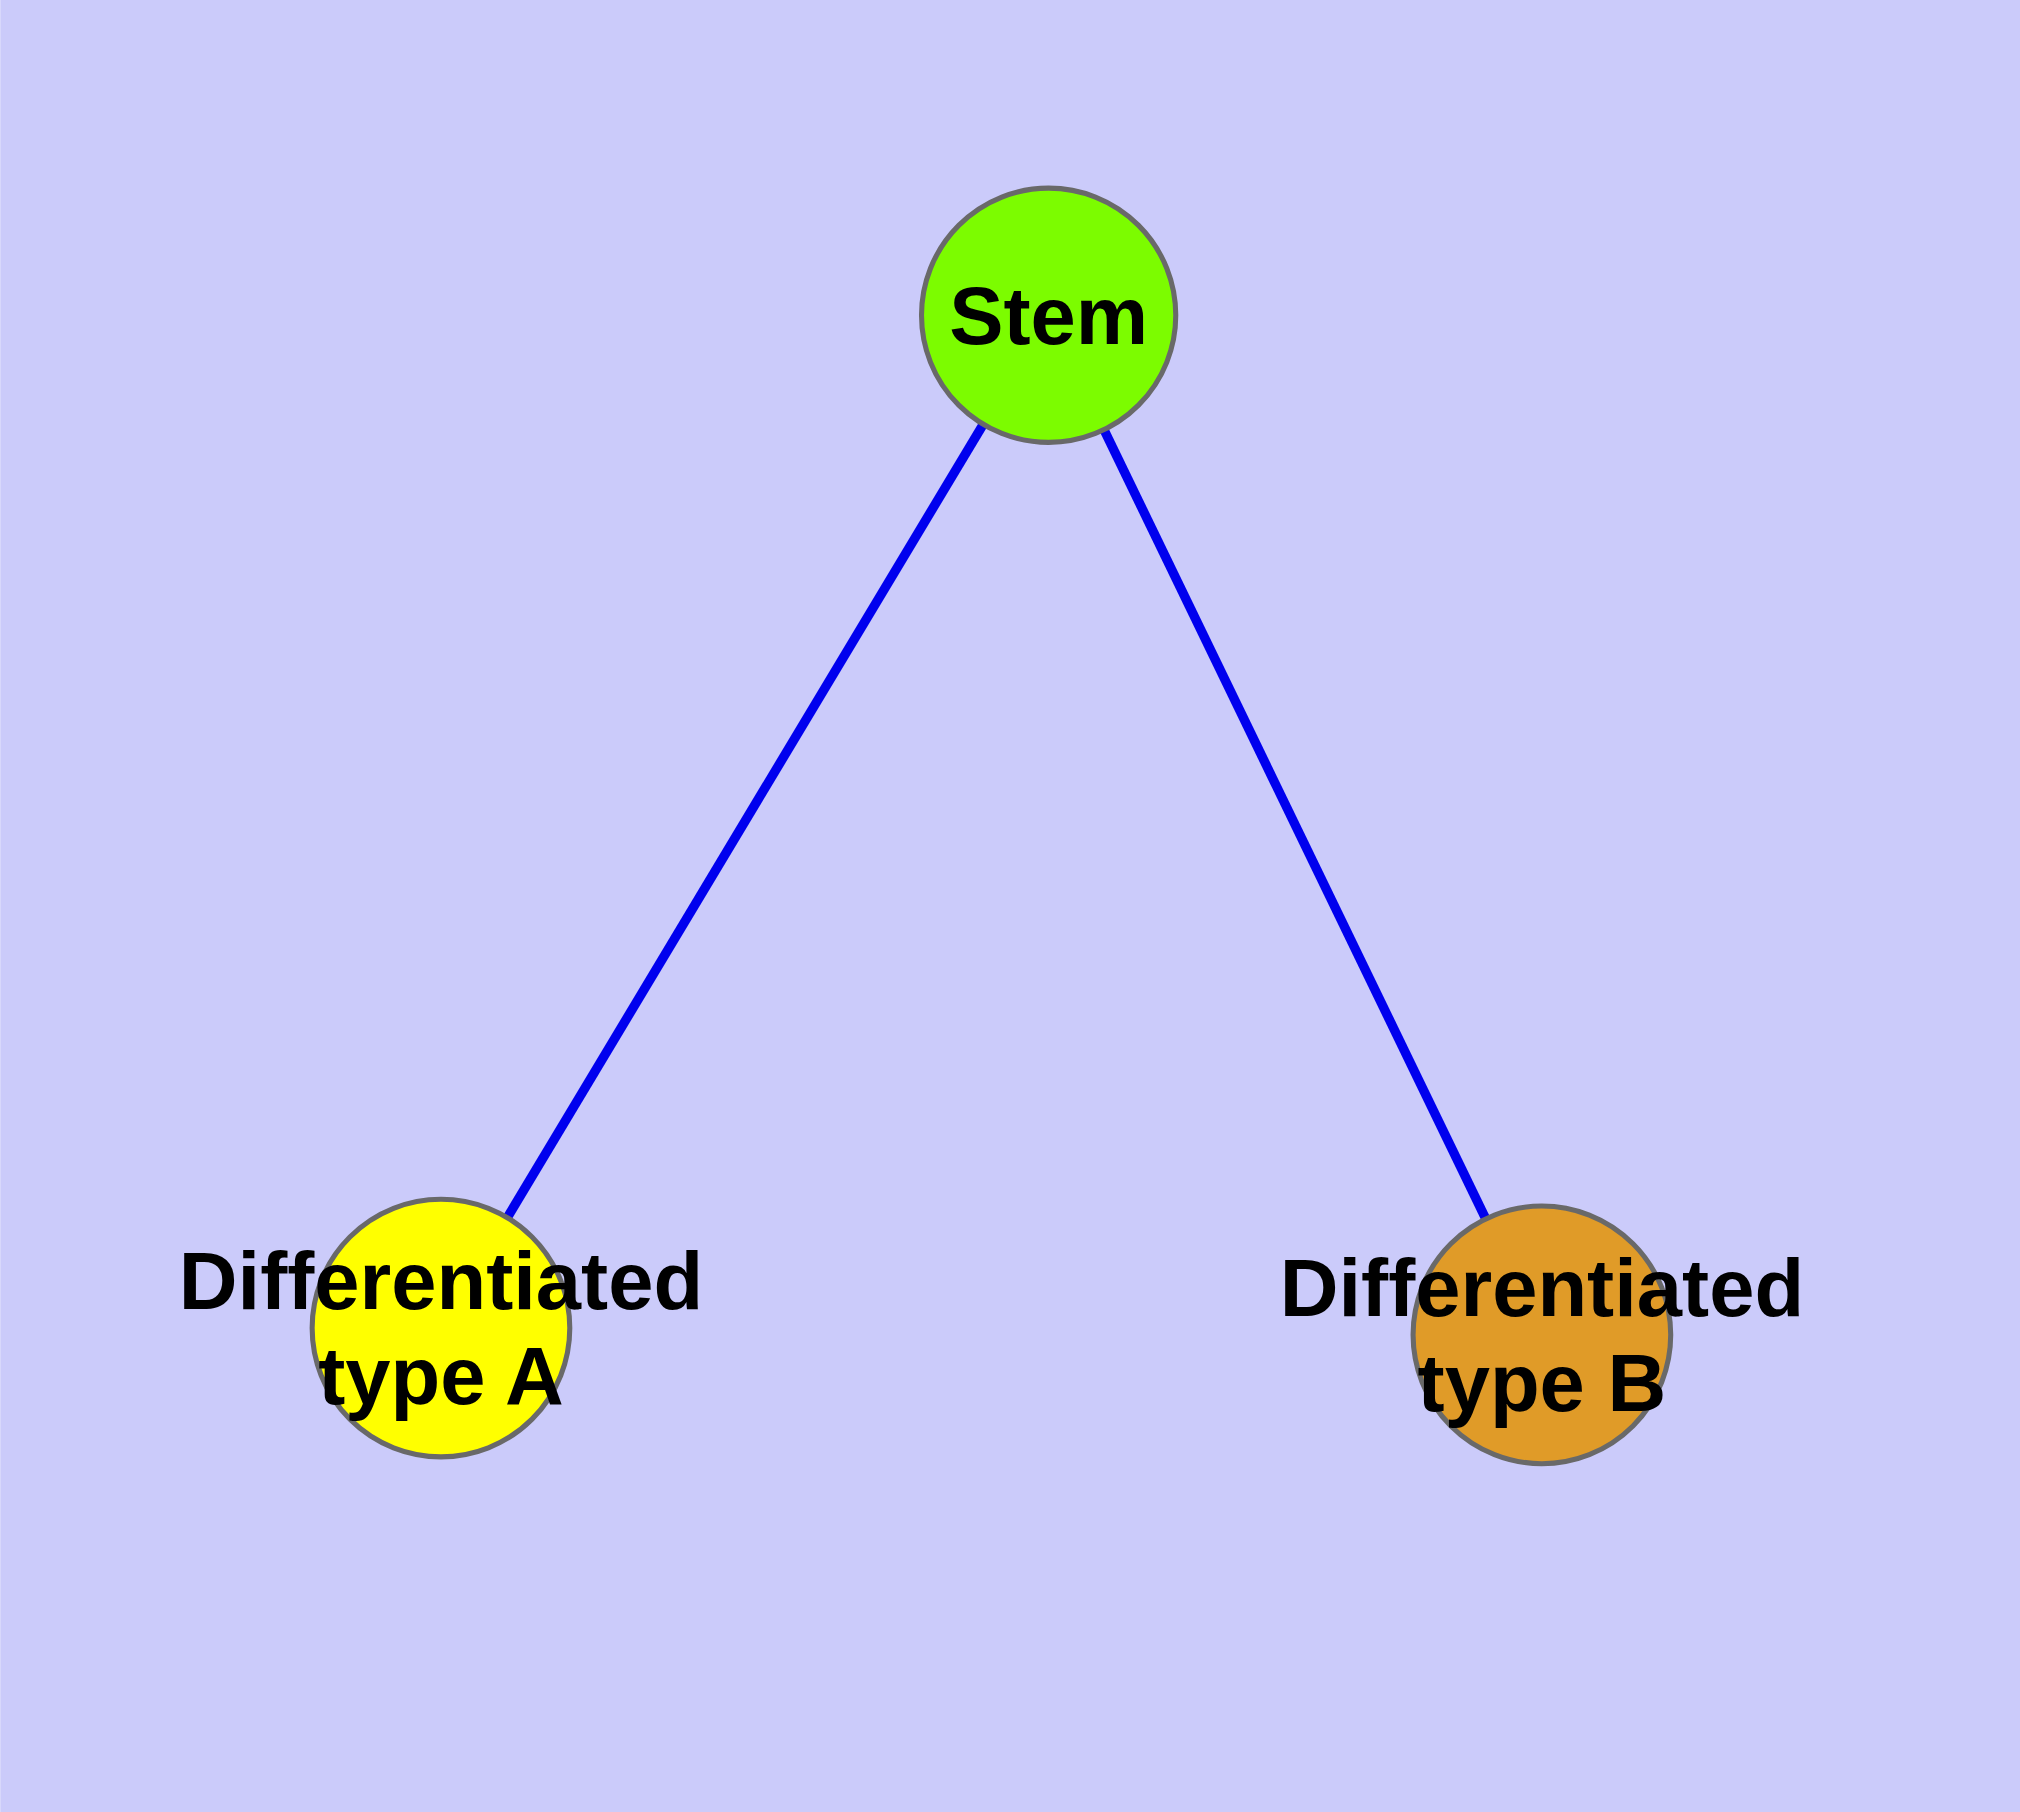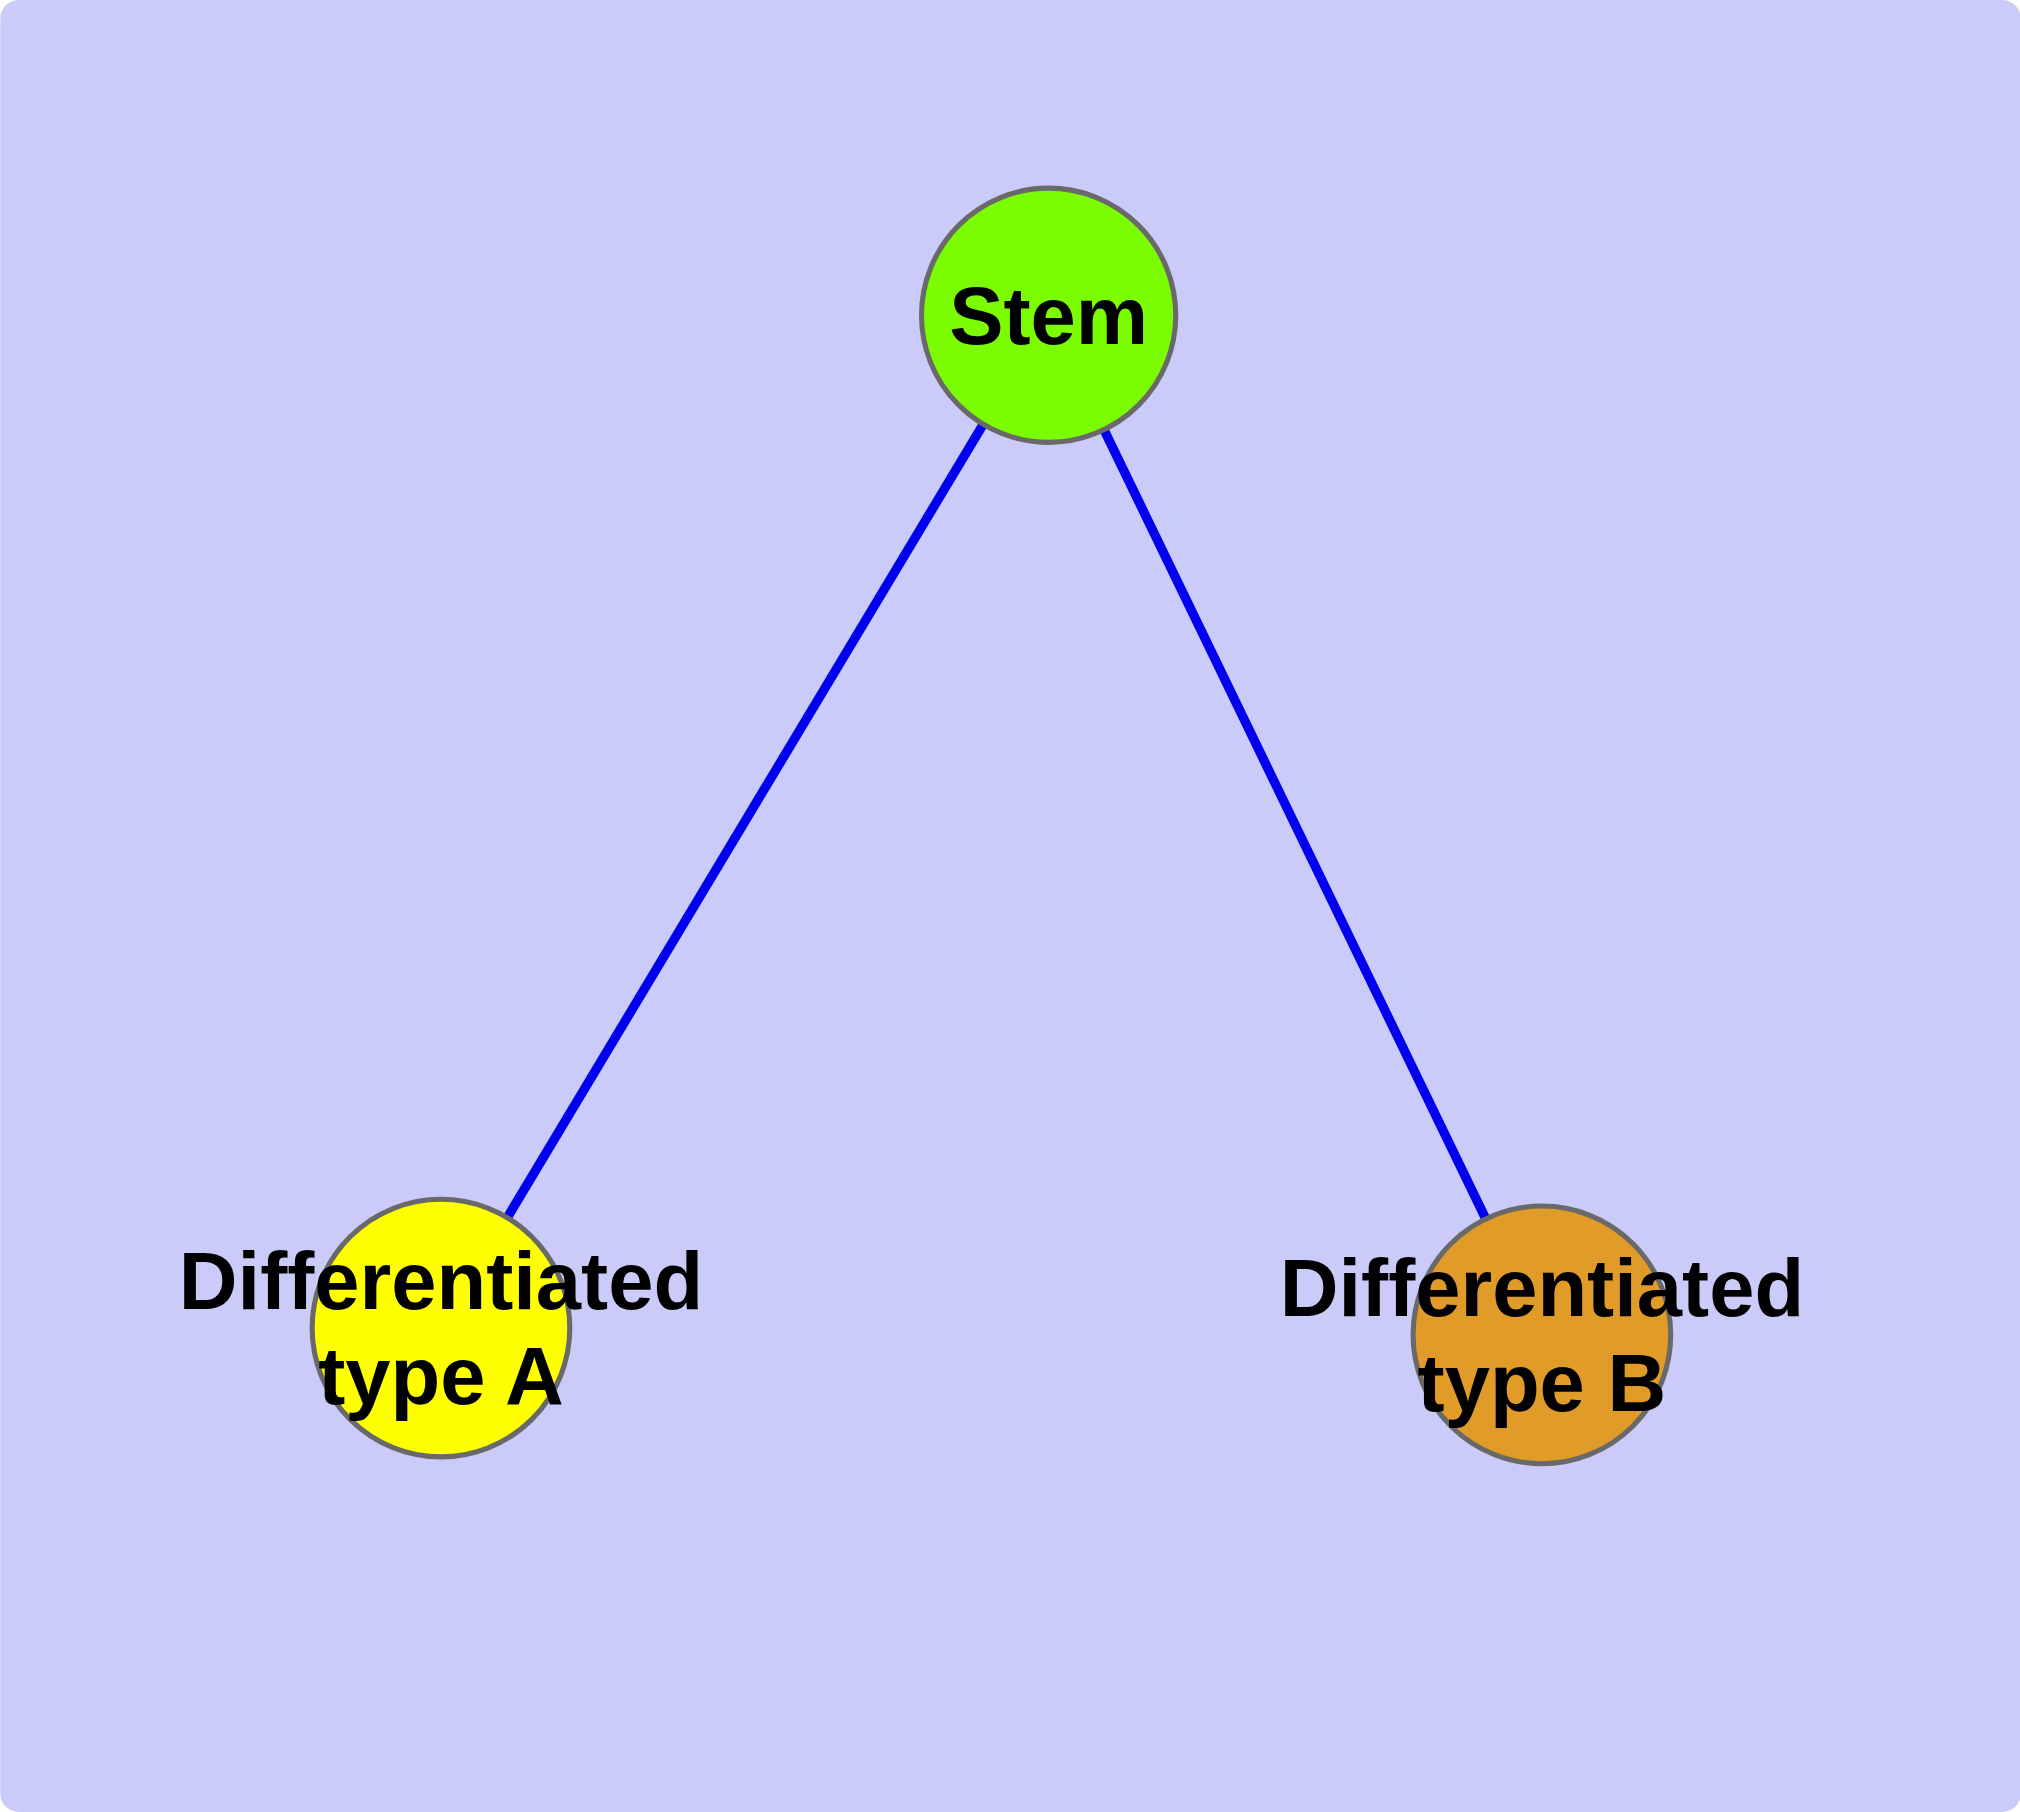--- a/index.html
+++ b/index.html
@@ -6,21 +6,20 @@
     margin: 0;
     padding: 0;
     background: #ffffff;
   }
   #canvas {
     position: relative;
     width: 2021px;
     height: 1812px;
     overflow: hidden;
     font-family: "Liberation Sans", sans-serif;
-    border-radius: 19px;
   }
   #graph-svg {
     position: absolute;
     left: 0;
     top: 0;
     width: 2021px;
     height: 1812px;
     display: block;
   }
   .node-label {

